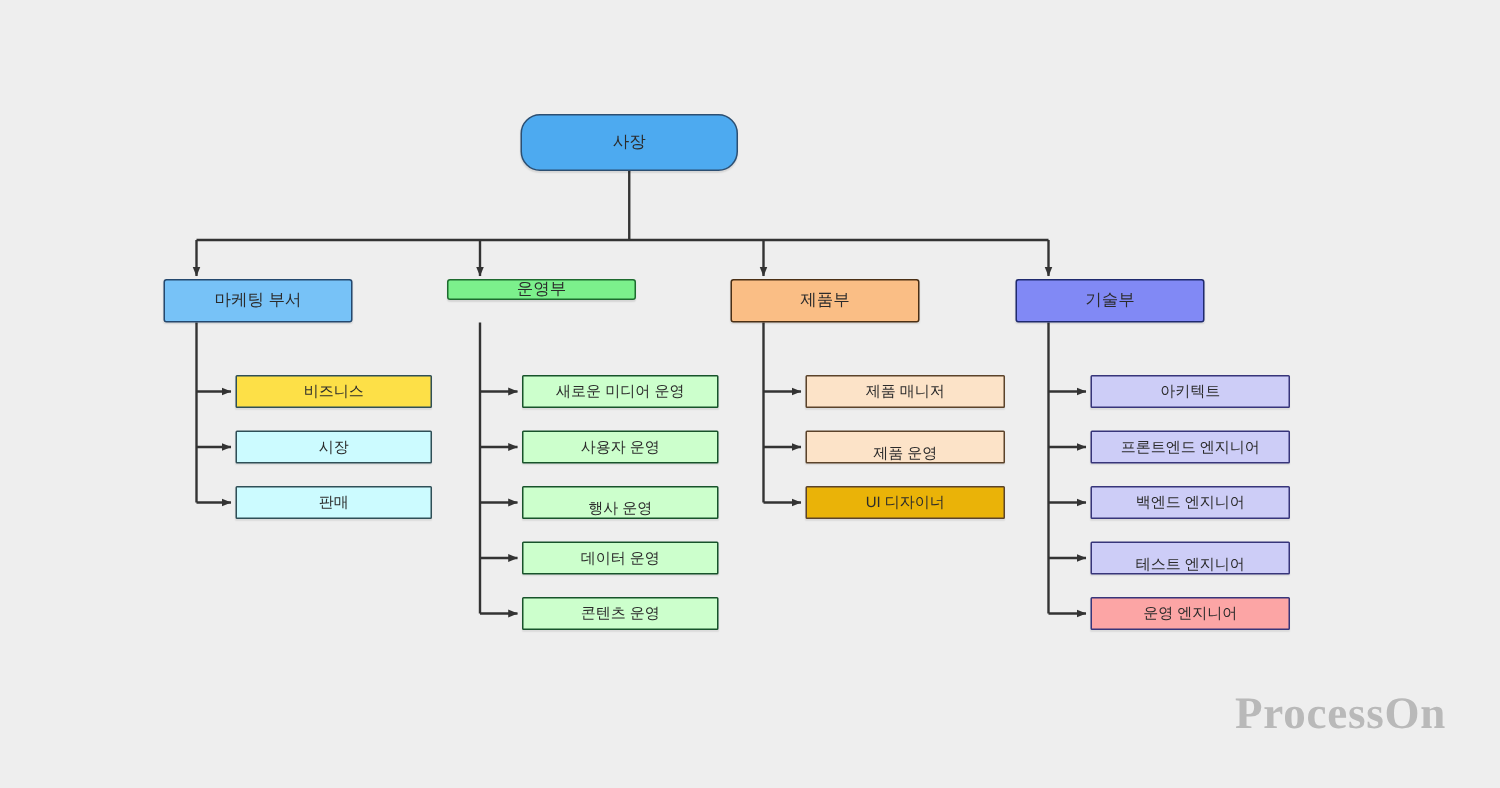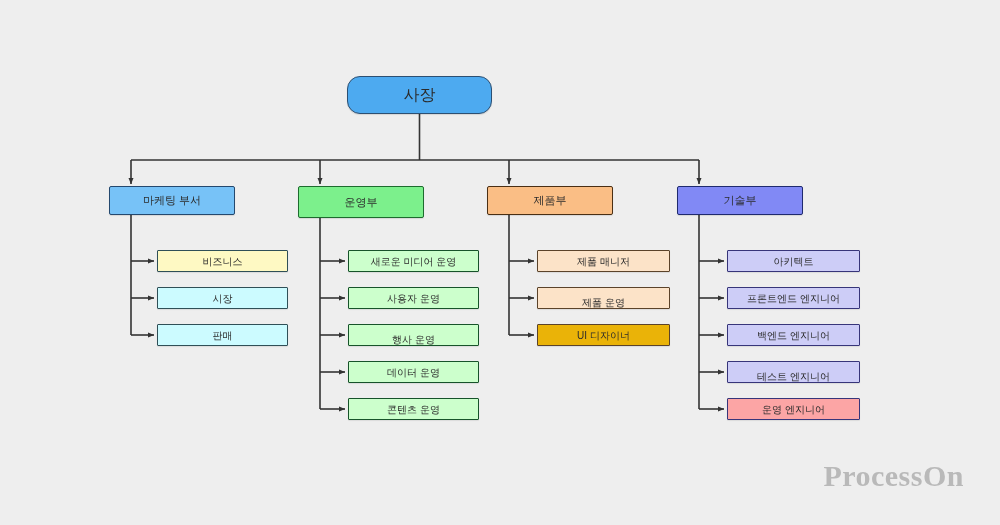--- a/index.html
+++ b/index.html
@@ -34,21 +34,21 @@
     align-items: center;
     justify-content: center;
     text-align: center;
     color: #2b2b2b;
     line-height: 1.1;
     white-space: nowrap;
   }
   .root-node {
     border-radius: 13px;
     border: 1.4px solid #2c4f72;
-    font-size: 16px;
+    font-size: 11px;
     box-shadow: 0 1px 1px rgba(0,0,0,0.10);
   }
   .dept-node {
     border-radius: 2px;
     font-size: 11px;
     border-width: 1.3px;
     border-style: solid;
     box-shadow: 0 1px 1px rgba(0,0,0,0.10);
     margin-left: 41px;
   }
@@ -112,30 +112,30 @@
       </g>
   </svg>
 
   <div id="nodes">
       <div class="node root-node" style="background: rgb(77, 170, 240); border-color: rgb(44, 79, 114); left: 347px; top: 76px; width: 145px; height: 38px;">
         <span>사장</span>
       </div>
       <div class="node dept-node" style="background: rgb(119, 194, 247); border-color: rgb(36, 72, 110); left: 68px; top: 186px; width: 126px; height: 29px;">
         <span>마케팅 부서</span>
       </div>
-      <div class="node leaf-node" style="background: #fef9c3; border-color: rgb(47, 79, 87); left: 157px; top: 250px; width: 131px; height: 22px;">
+      <div class="node leaf-node" style="background: #fde047; border-color: rgb(47, 79, 87); left: 157px; top: 250px; width: 131px; height: 22px;">
         <span>비즈니스</span>
       </div>
       <div class="node leaf-node" style="background: rgb(204, 251, 255); border-color: rgb(47, 79, 87); left: 157px; top: 287px; width: 131px; height: 22px;">
         <span>시장</span>
       </div>
       <div class="node leaf-node" style="background: rgb(204, 251, 255); border-color: rgb(47, 79, 87); left: 157px; top: 324px; width: 131px; height: 22px;">
         <span>판매</span>
       </div>
-      <div class="node dept-node" style="background: rgb(124, 240, 140); border-color: rgb(29, 107, 46); left: 257px; top: 186px; width: 126px; height: 32px;">
+      <div class="node dept-node" style="background: rgb(124, 240, 140); border-color: rgb(29, 107, 46); left: 257px; top: 186px; width: 126px; height: 14px;">
         <span>운영부</span>
       </div>
       <div class="node leaf-node" style="background: rgb(204, 255, 204); border-color: rgb(23, 83, 42); left: 348px; top: 250px; width: 131px; height: 22px;">
         <span>새로운 미디어 운영</span>
       </div>
       <div class="node leaf-node" style="background: rgb(204, 255, 204); border-color: rgb(23, 83, 42); left: 348px; top: 287px; width: 131px; height: 22px;">
         <span>사용자 운영</span>
       </div>
       <div class="node leaf-node" style="background: rgb(204, 255, 204); border-color: rgb(23, 83, 42); left: 348px; top: 324px; width: 131px; height: 22px; align-items: flex-end;">
         <span>행사 운영</span>

